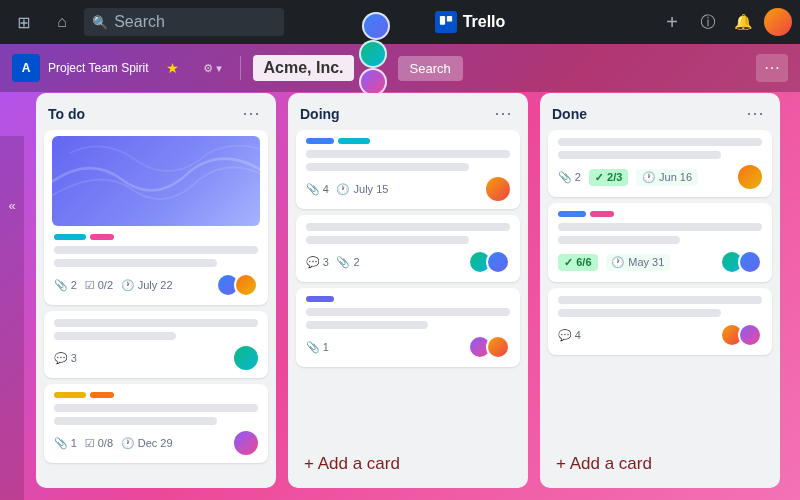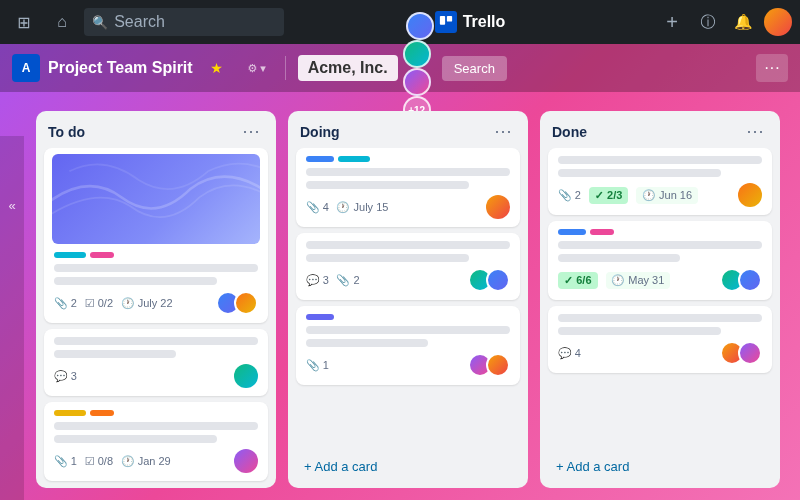--- a/index.html
+++ b/index.html
@@ -87,22 +87,22 @@
       gap: 8px;
     }
     .board-logo {
       background: #0052cc;
       width: 28px; height: 28px;
       border-radius: 4px;
       display: flex; align-items: center; justify-content: center;
       font-size: 11px; color: white; font-weight: 700;
     }
     .board-title {
-      font-size: 16px;
-      font-weight: 700;
+      font-size: 12px;
+      font-weight: 400;
       color: white;
     }
     .header-divider {
       width: 1px; height: 24px;
       background: rgba(255,255,255,0.3);
       margin: 0 4px;
     }
     .workspace-badge {
       background: rgba(255,255,255,0.9);
       border-radius: 4px;
@@ -167,21 +167,21 @@
       padding-top: 58px;
       background: rgba(0,0,0,0.15);
       cursor: pointer;
       color: white; font-size: 12px;
       justify-content: center;
     }
 
     
     .board-content {
       display: flex;
-      padding: 19px 12px 12px 36px;
+      padding: 1px 12px 12px 36px;
       gap: 12px;
       height: calc(500px - 44px - 48px);
       overflow-x: auto;
       overflow-y: hidden;
     }
 
     
     .list {
       background: #f1f2f4;
       border-radius: 10px;
@@ -313,22 +313,22 @@
 
     
     .add-card {
       padding: 6px 8px 8px;
       cursor: pointer;
     }
     .add-card-btn {
       display: flex; align-items: center; gap: 6px;
       padding: 6px 8px;
       border-radius: 6px;
-      color: #0369a1;
-      font-size: 13px;
+      color: #7f1d1d;
+      font-size: 17px;
       cursor: pointer;
       background: none; border: none;
       width: 100%;
     }
 
     
     .av1 { background: linear-gradient(135deg, #f59e0b, #ef4444); }
     .av2 { background: linear-gradient(135deg, #3b82f6, #6366f1); }
     .av3 { background: linear-gradient(135deg, #10b981, #06b6d4); }
     .av4 { background: linear-gradient(135deg, #8b5cf6, #ec4899); }
@@ -475,21 +475,21 @@
             <span class="meta-item">
               <span class="meta-icon">📎</span>
               <span>1</span>
             </span>
             <span class="meta-item">
               <span class="meta-icon">☑</span>
               <span>0/8</span>
             </span>
             <span class="meta-item">
               <span class="meta-icon">🕐</span>
-              <span>Jan 29</span>
+              <span>Dec 29</span>
             </span>
             <div class="card-avatar av4" style="width:24px;height:24px;margin-left:auto;border-radius:50%;"></div>
           </div>
         </div>
 
       </div>
     </div>
 
     <div class="list">
       <div class="list-header">

